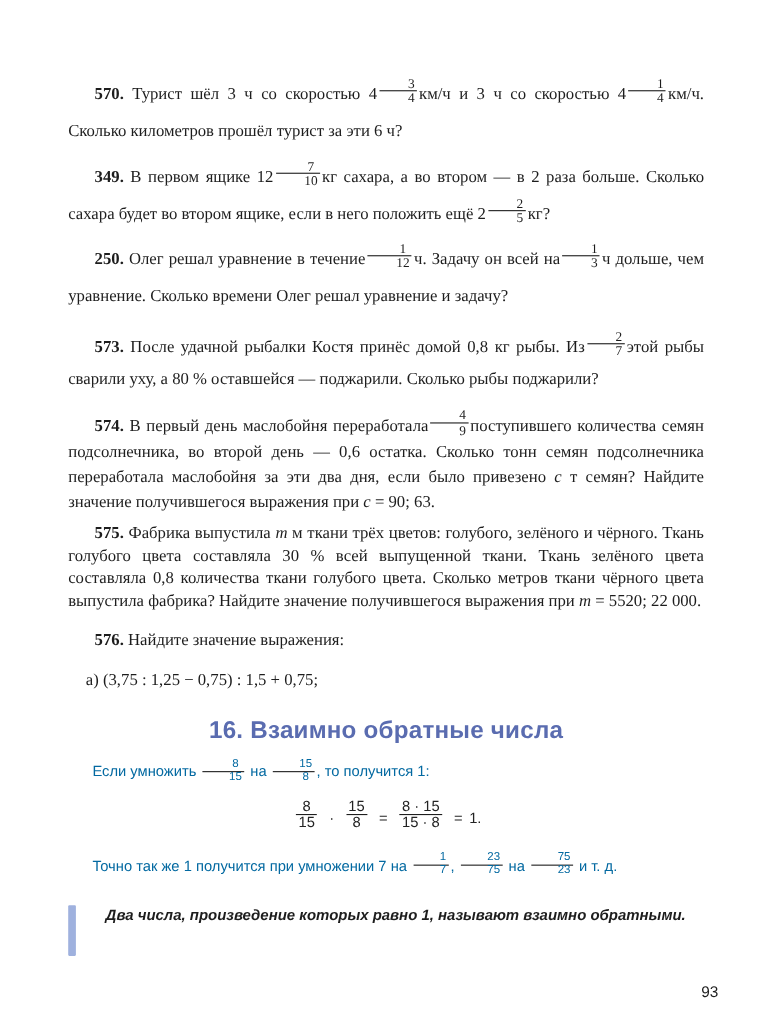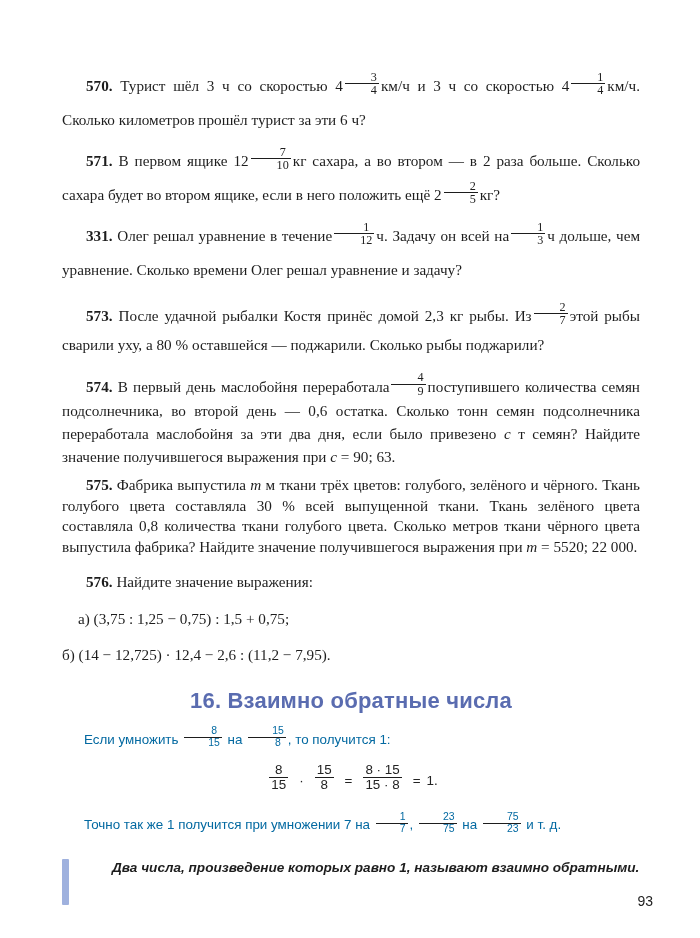--- a/index.html
+++ b/index.html
@@ -84,21 +84,21 @@
     margin:14px 0 20px 0;
     color:#232323;
   }
   .formula .frac{ font-size:1em; vertical-align:-0.42em; margin:0 5px; }
   .formula .op{ margin:0 6px; }
 
   
   .define{
     position:relative;
     margin:22px 0 0 0;
-    padding-left:50px;
+    padding-left:34px;
     min-height:44px;
   }
   .define .bar{
     position:absolute;
     left:0; top:1px;
     width:7px; height:46px;
     background:#9fb1de;
     border-radius:1px;
   }
   .define .txt{
@@ -124,50 +124,49 @@
 
 <div class="page">
   <div class="content">
 
     <p class="prob indent lh-wide">
       <span class="num">570.</span>
       <span>Турист шёл 3 ч со скоростью 4</span><span class="frac"><span class="n">3</span><span class="d">4</span></span><span>км/ч и 3 ч со скоростью 4</span><span class="frac"><span class="n">1</span><span class="d">4</span></span><span>км/ч. Сколько километров прошёл турист за эти 6 ч?</span>
     </p>
 
     <p class="prob indent lh-wide">
-      <span class="num">571.</span>
+      <span class="num">349.</span>
       <span>В первом ящике 12</span><span class="frac"><span class="n">7</span><span class="d">10</span></span><span>кг сахара, а во втором — в 2 раза больше. Сколько сахара будет во втором ящике, если в него положить ещё 2</span><span class="frac"><span class="n">2</span><span class="d">5</span></span><span>кг?</span>
     </p>
 
     <p class="prob indent lh-wide">
-      <span class="num">331.</span>
+      <span class="num">250.</span>
       <span>Олег решал уравнение в течение</span><span class="frac"><span class="n">1</span><span class="d">12</span></span><span>ч. Задачу он всей на</span><span class="frac"><span class="n">1</span><span class="d">3</span></span><span>ч дольше, чем уравнение. Сколько времени Олег решал уравнение и задачу?</span>
     </p>
 
     <p class="prob indent lh-mid" style="margin-top:14px;">
       <span class="num">573.</span>
-      <span>После удачной рыбалки Костя принёс домой 2,3 кг рыбы. Из</span><span class="frac"><span class="n">2</span><span class="d">7</span></span><span>этой рыбы сварили уху, а 80 % оставшейся — поджарили. Сколько рыбы поджарили?</span>
+      <span>После удачной рыбалки Костя принёс домой 0,8 кг рыбы. Из</span><span class="frac"><span class="n">2</span><span class="d">7</span></span><span>этой рыбы сварили уху, а 80 % оставшейся — поджарили. Сколько рыбы поджарили?</span>
     </p>
 
     <p class="prob indent lh-tight" style="margin-top:14px;line-height:23px;">
       <span class="num">574.</span>
       <span>В первый день маслобойня переработала</span><span class="frac"><span class="n">4</span><span class="d">9</span></span><span>поступившего количества семян подсолнечника, во второй день — 0,6 остатка. Сколько тонн семян подсолнечника переработала маслобойня за эти два дня, если было привезено</span> <span class="it">c</span> <span>т семян? Найдите значение получившегося выражения при</span> <span class="it">c</span> <span>= 90; 63.</span>
     </p>
 
     <p class="prob indent lh-tight" style="">
       <span class="num">575.</span>
       <span>Фабрика выпустила</span> <span class="it">m</span> <span>м ткани трёх цветов: голубого, зелёного и чёрного. Ткань голубого цвета составляла 30 % всей выпущенной ткани. Ткань зелёного цвета составляла 0,8 количества ткани голубого цвета. Сколько метров ткани чёрного цвета выпустила фабрика? Найдите значение получившегося выражения при</span> <span class="it">m</span> <span>= 5520; 22 000.</span>
     </p>
 
     <p class="prob indent lh-tight" style="margin-top:15px;margin-bottom:1px;">
       <span class="num">576.</span>
       <span>Найдите значение выражения:</span>
     </p>
     <p class="prob lh-tight" style="margin:16px;">а) (3,75 : 1,25 − 0,75) : 1,5 + 0,75;</p>
-    <p class="prob lh-tight" style="margin:0;">б) (14 − 12,725) · 12,4 − 2,6 : (11,2 − 7,95).</p>
 
     <div class="sec-head">16. Взаимно обратные числа</div>
 
     <p class="theory indent" style="margin-top:12px;">
       <span>Если умножить</span> <span class="frac"><span class="n">8</span><span class="d">15</span></span> <span>на</span> <span class="frac"><span class="n">15</span><span class="d">8</span></span><span>, то получится 1:</span>
     </p>
 
     <div class="formula">
       <span class="frac"><span class="n">8</span><span class="d">15</span></span><span class="op">·</span><span class="frac"><span class="n">15</span><span class="d">8</span></span><span class="op">=</span><span class="frac"><span class="n">8 · 15</span><span class="d">15 · 8</span></span><span class="op">=</span><span>1.</span>
     </div>

